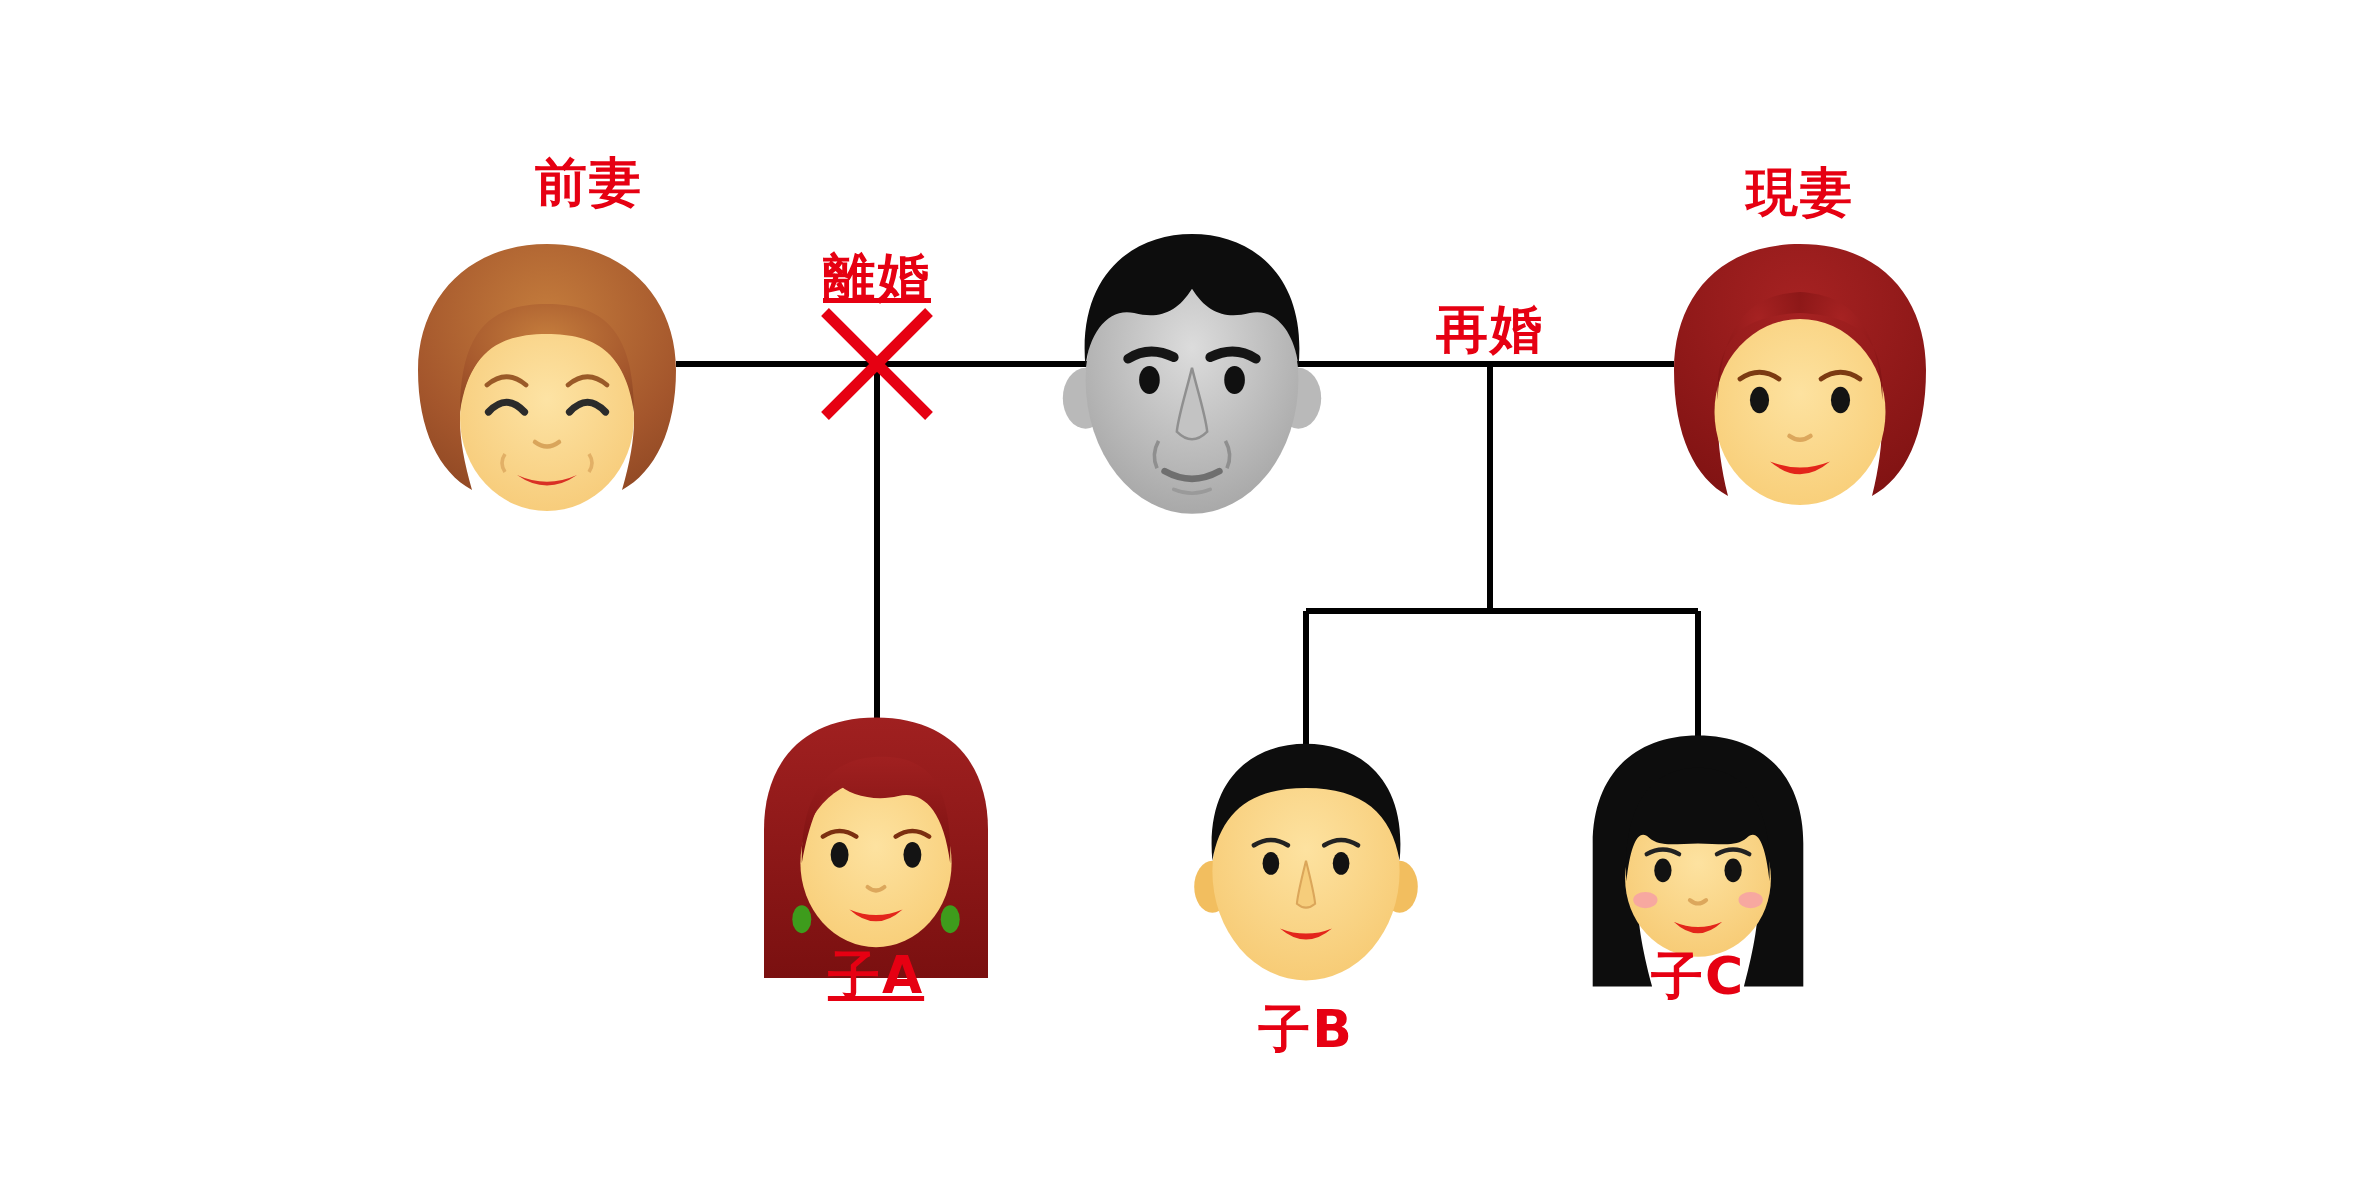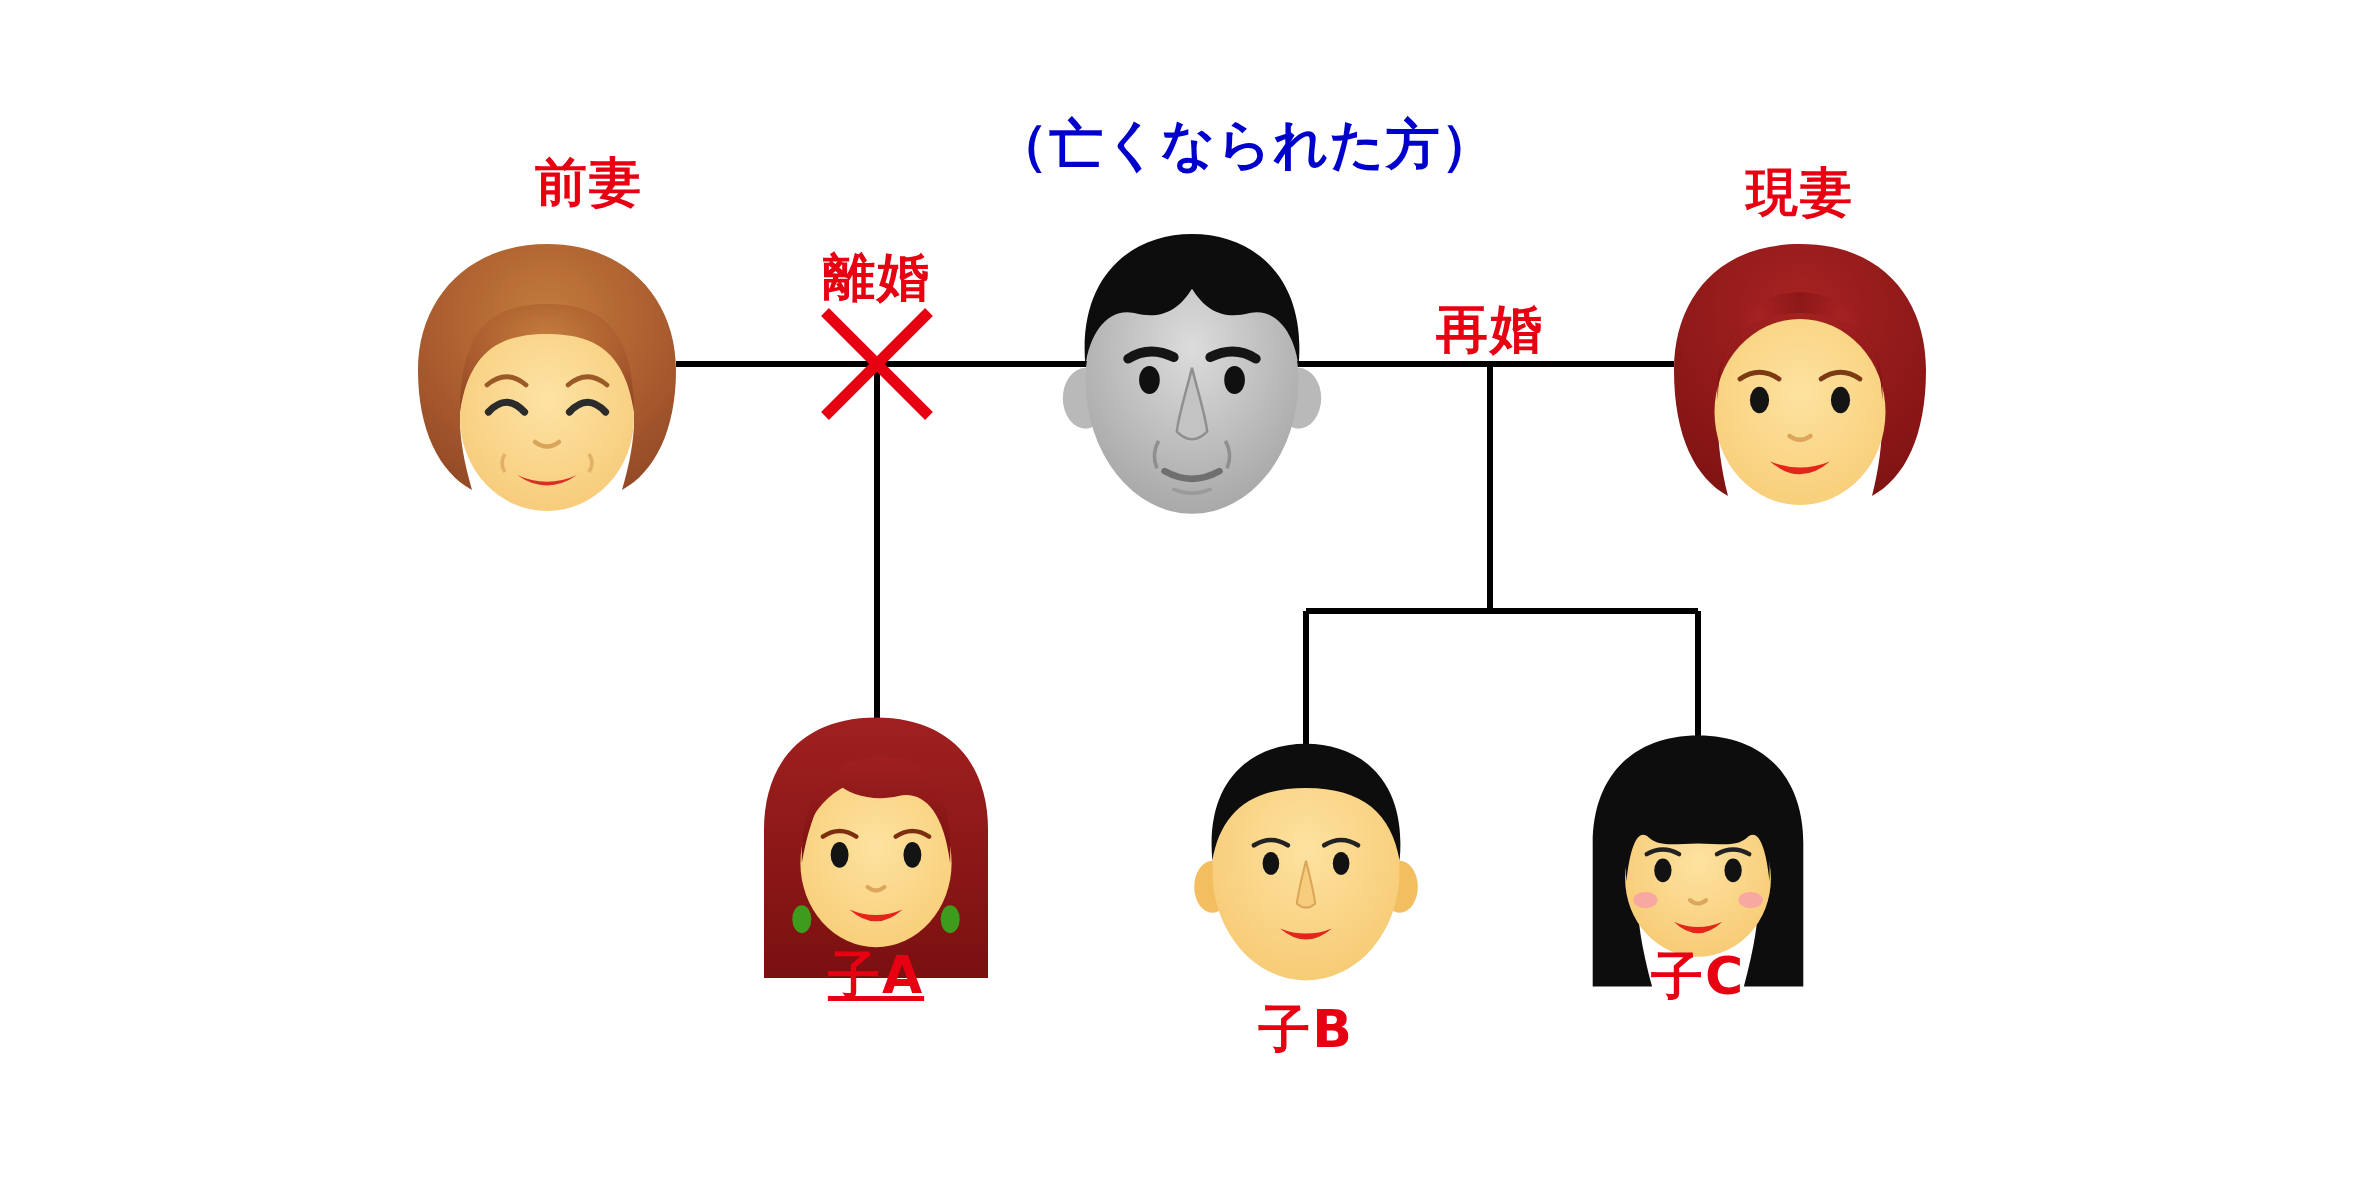--- a/index.html
+++ b/index.html
@@ -213,24 +213,23 @@
       <ellipse cx="37" cy="52" rx="3.2" ry="4.4" fill="#121212"></ellipse>
       <ellipse cx="63" cy="52" rx="3.2" ry="4.4" fill="#121212"></ellipse>
       <ellipse cx="30.5" cy="63" rx="4.5" ry="3" fill="#F7A8A0"></ellipse>
       <ellipse cx="69.5" cy="63" rx="4.5" ry="3" fill="#F7A8A0"></ellipse>
       <path d="M47 63 Q 50 65.5 53 63" stroke="#DCA75C" stroke-width="1.5" fill="none" stroke-linecap="round"></path>
       <path d="M41 71 Q 50 79.5 59 71 Q 50 75 41 71 Z" fill="#E3251B"></path>
     </svg>
   </div>
 
   <div class="title" style="left:1245px; top:112px;">
-    <span>（亡くなられた方）</span>
   </div>
 
   <div class="label" style="left:547px; top:148px;margin-left:42px;">前妻</div>
-  <div class="label" style="left:877px; top:243px;">離婚</div>
+  <div class="label" style="left:877px; top:243px;text-decoration:underline;">離婚</div>
   <div class="label" style="left:1490px; top:295px;">再婚</div>
   <div class="label" style="left:1800px; top:158px;">現妻</div>
   <div class="label" style="left:876px; top:941px;text-decoration:underline;">子A</div>
   <div class="label" style="left:1306px; top:995px;text-align:center;">子B</div>
   <div class="label" style="left:1698px; top:942px;">子C</div>
 
 </div>
 
 </body></html>

